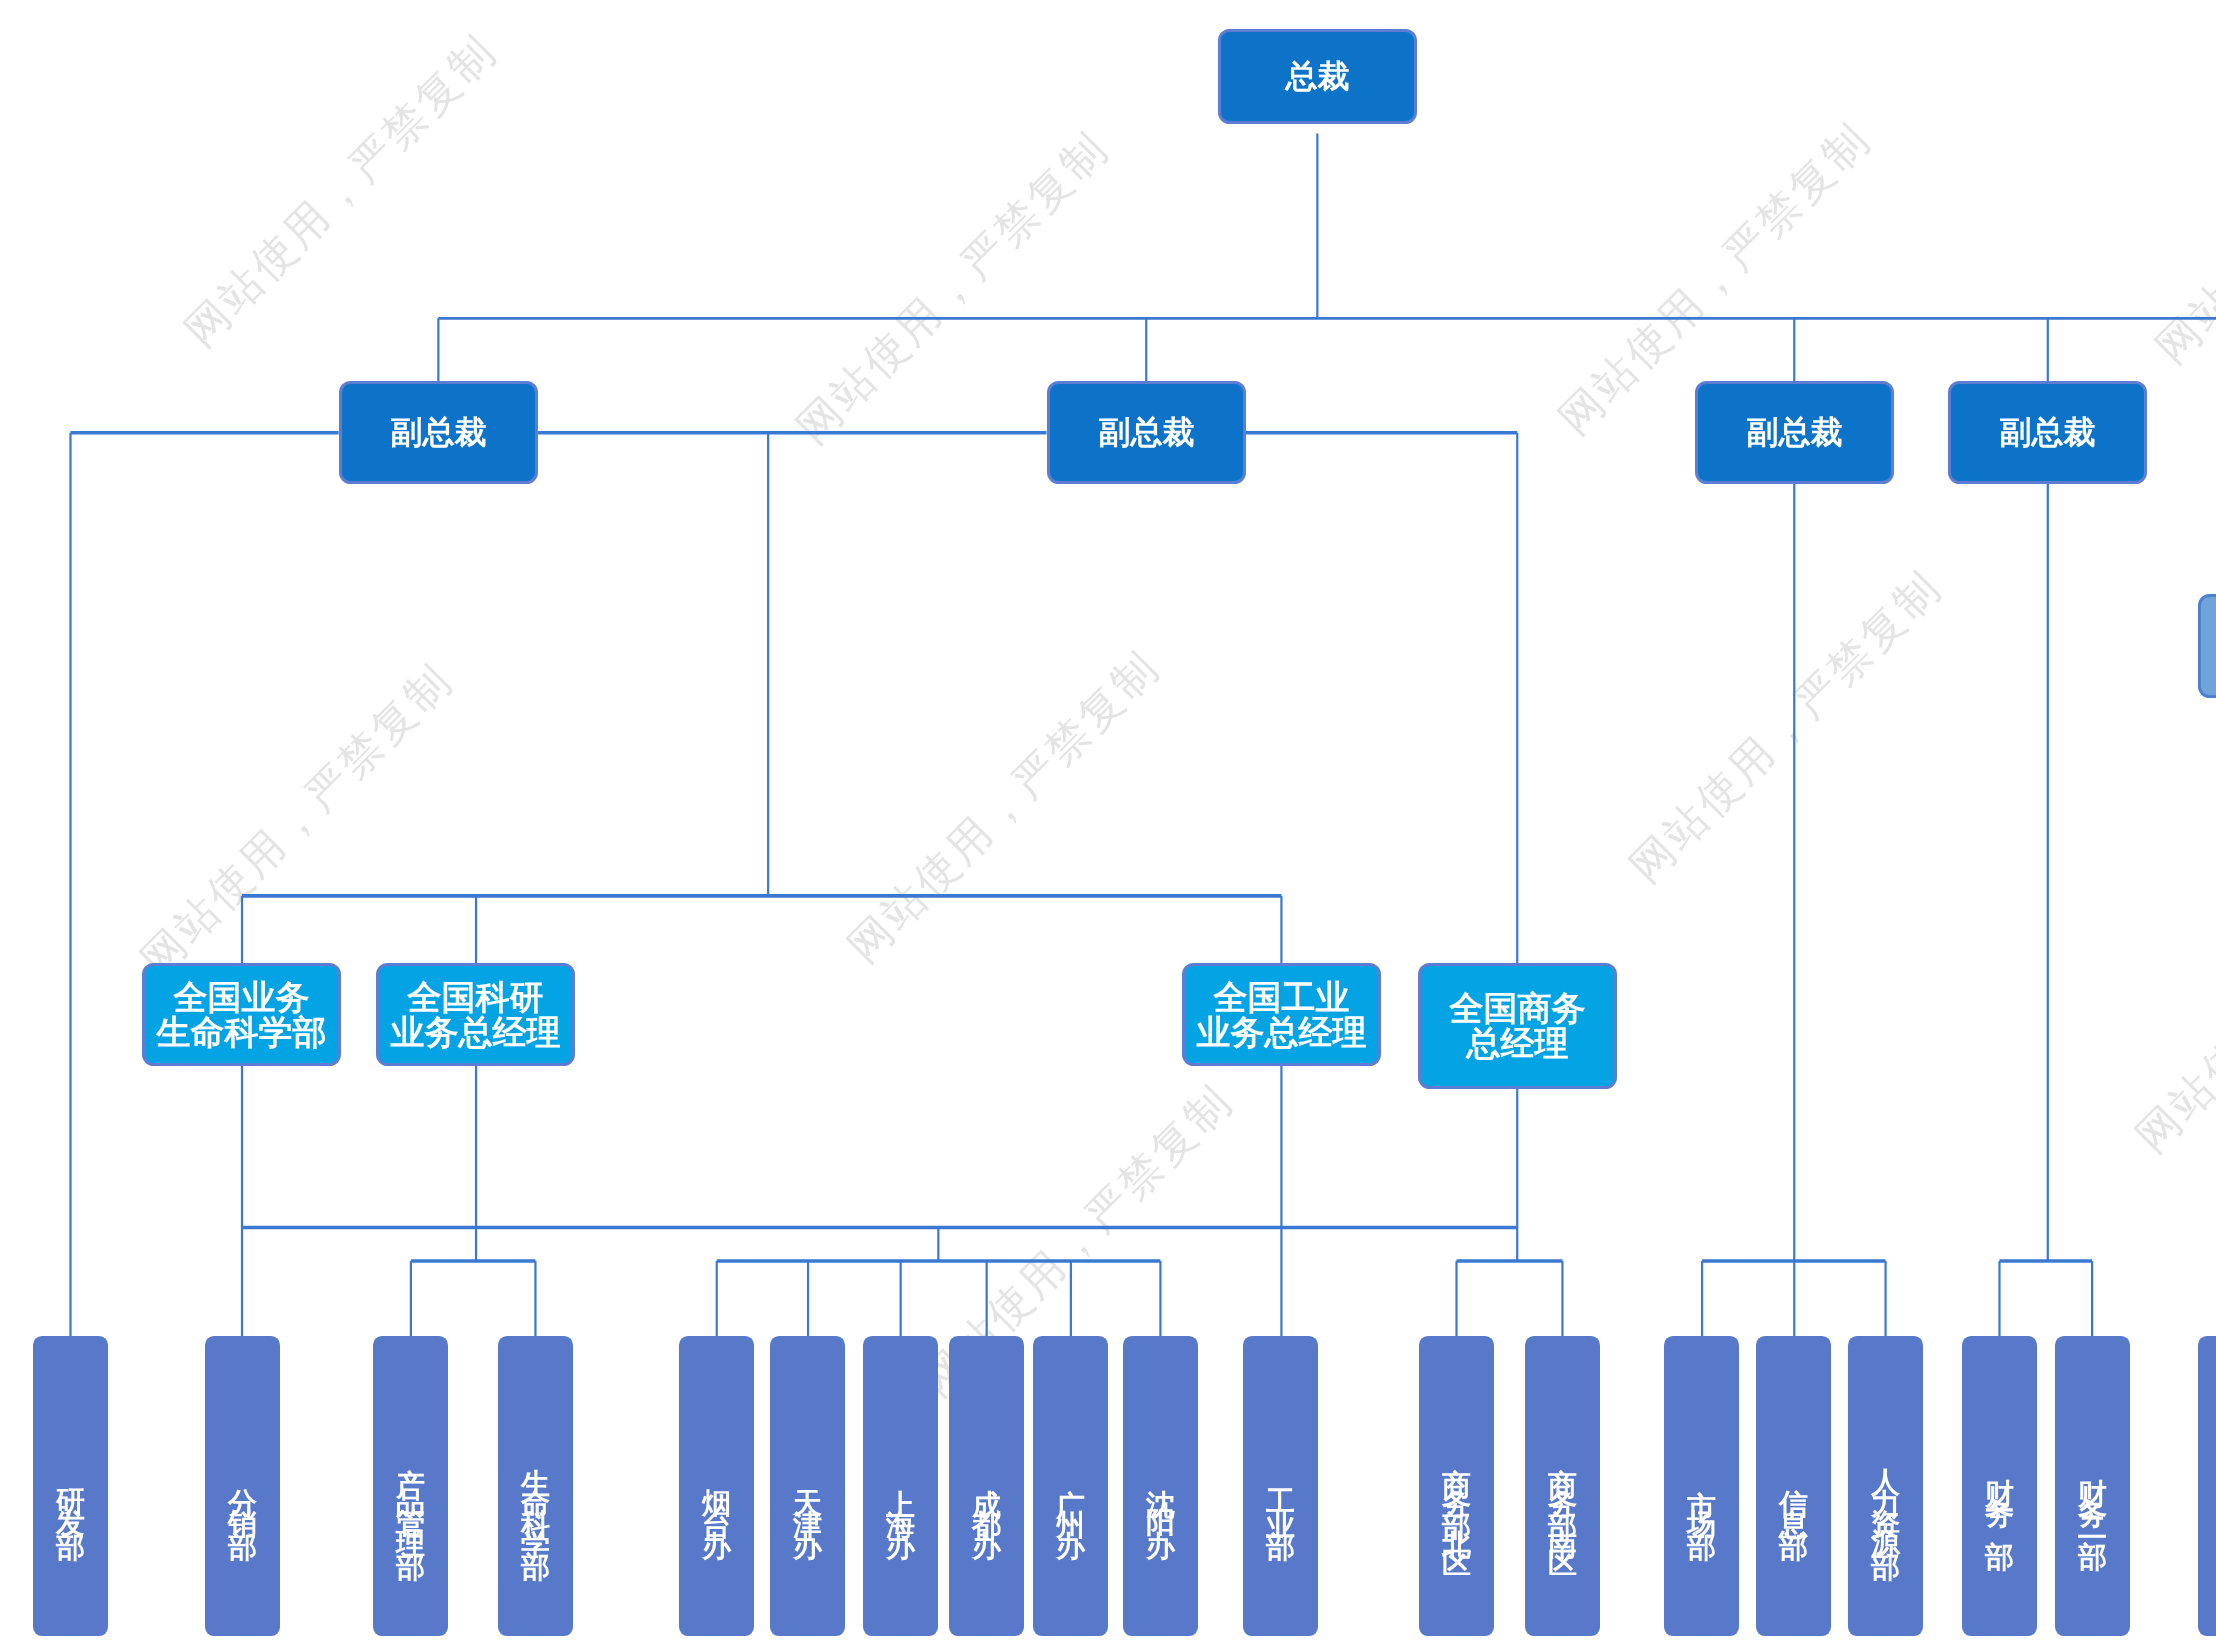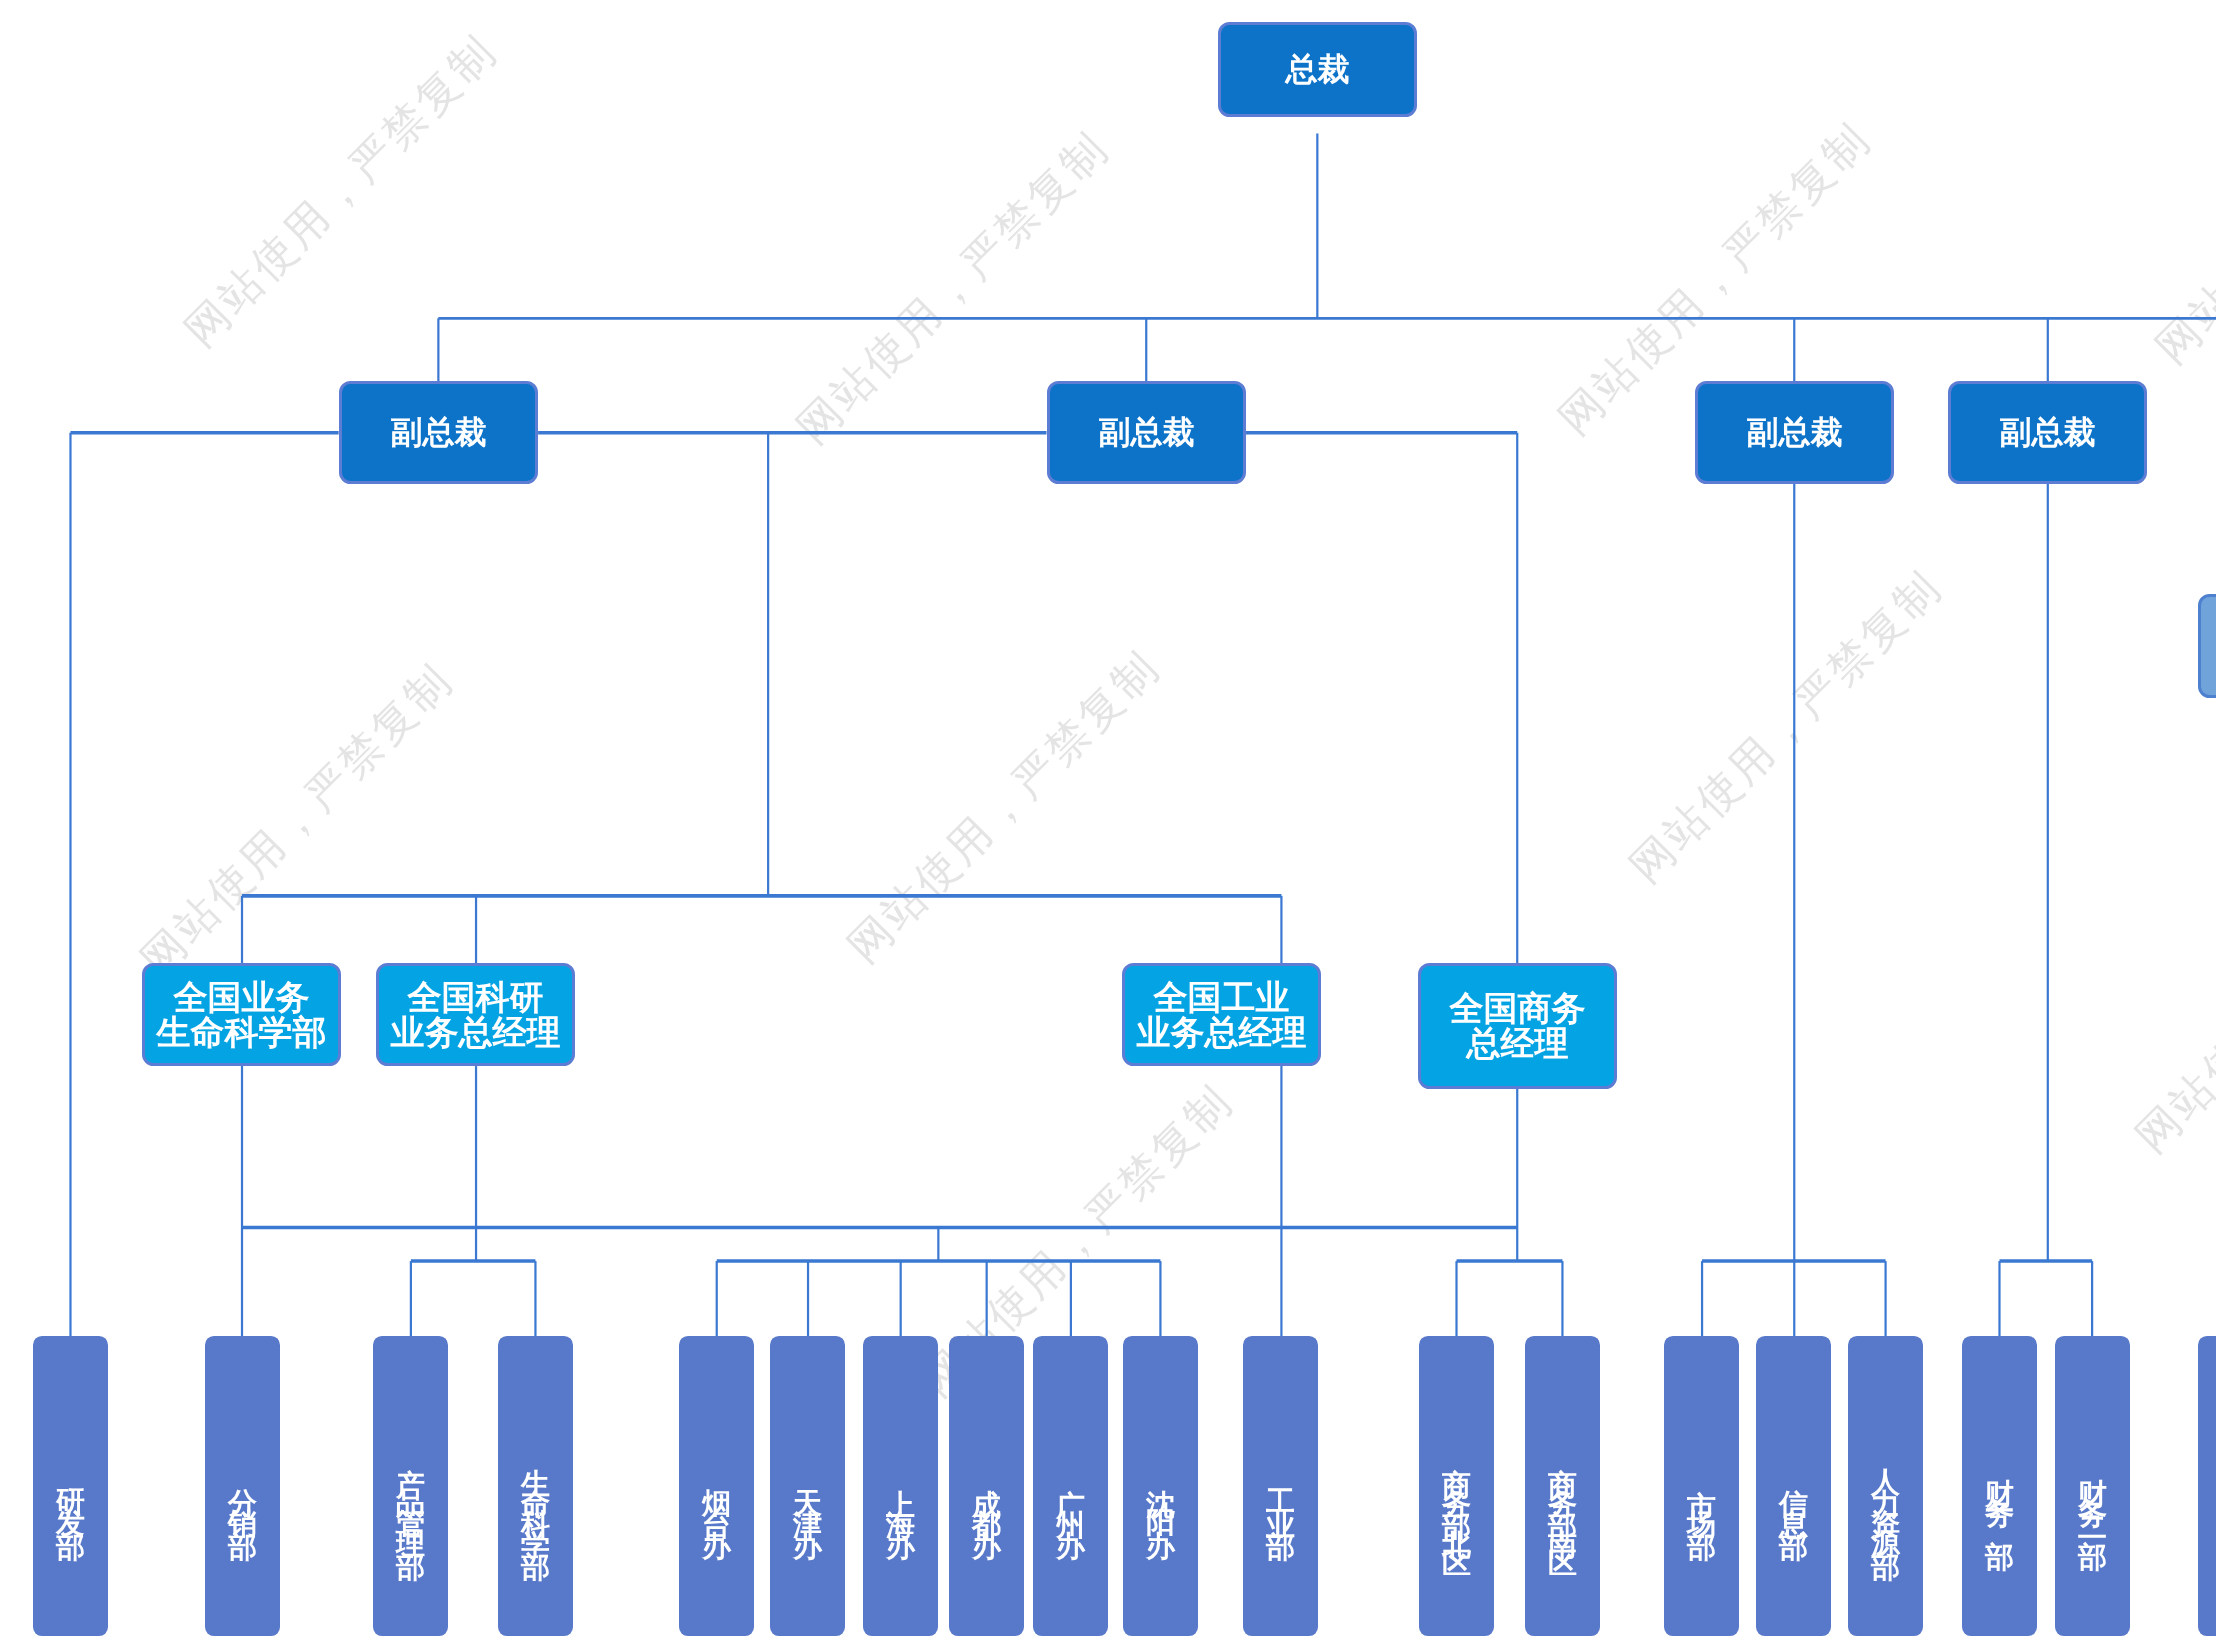--- a/index.html
+++ b/index.html
@@ -102,21 +102,21 @@
     <line x1="4511" y1="2845" x2="4511" y2="3015" stroke-width="5"></line>
     <line x1="4720" y1="2845" x2="4720" y2="3015" stroke-width="5"></line>
 
     <line x1="5183" y1="1575" x2="5183" y2="2845" stroke-width="5"></line>
     <line x1="5044" y1="2845" x2="5324" y2="2845" stroke-width="8"></line>
     <line x1="5044" y1="2845" x2="5044" y2="3015" stroke-width="5"></line>
     <line x1="5324" y1="2845" x2="5324" y2="3015" stroke-width="5"></line>
   </g>
 </svg>
 
-<div class="box exec" style="left:1218px;top:22px;width:199px;height:95px;">
+<div class="box exec" style="left:1218px;top:29px;width:199px;height:95px;">
   <span>总裁</span>
 </div>
 <div class="box exec" style="left:339px;top:381px;width:199px;height:103px;">
   <span>副总裁</span>
 </div>
 <div class="box exec" style="left:1047px;top:381px;width:199px;height:103px;">
   <span>副总裁</span>
 </div>
 <div class="box exec" style="left:1695px;top:381px;width:199px;height:103px;">
   <span>副总裁</span>
@@ -129,21 +129,21 @@
 </div>
 
 <div class="box gm" style="left:142px;top:963px;width:199px;height:103px;">
   <span>全国业务</span>
   <span>生命科学部</span>
 </div>
 <div class="box gm" style="left:376px;top:963px;width:199px;height:103px;">
   <span>全国科研</span>
   <span>业务总经理</span>
 </div>
-<div class="box gm" style="left:1122px;top:963px;width:199px;height:103px;">
+<div class="box gm" style="left:1182px;top:963px;width:199px;height:103px;">
   <span>全国工业</span>
   <span>业务总经理</span>
 </div>
 <div class="box gm" style="left:1418px;top:963px;width:199px;height:126px;">
   <span>全国商务</span>
   <span>总经理</span>
 </div>
 
 <div class="box dept" style="left:33px;top:1336px;width:75px;height:300px;">
   <span class="vtxt">研发部</span>

